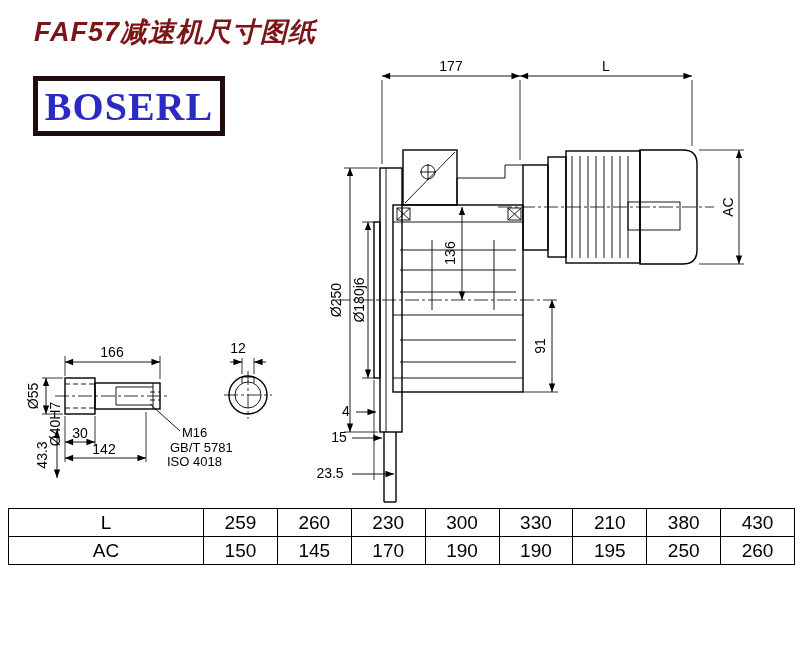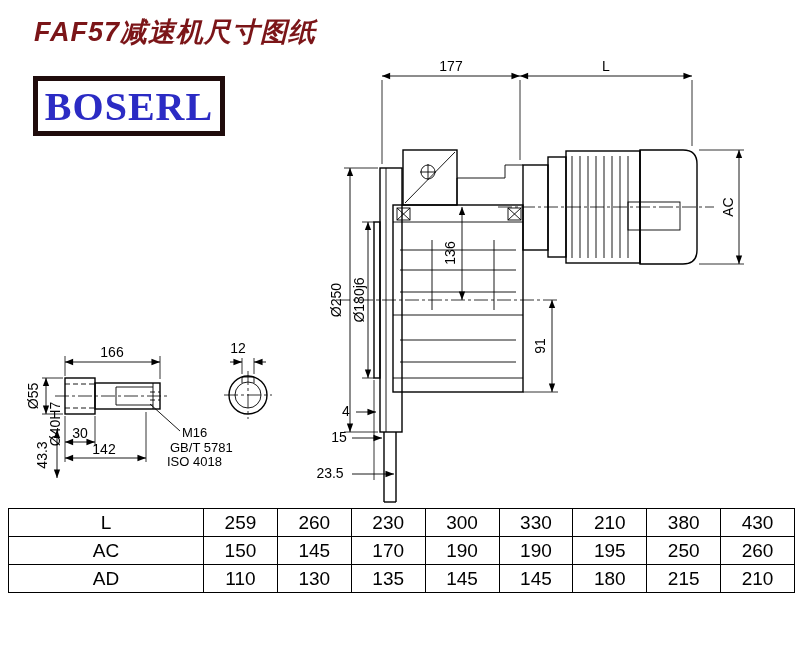--- a/index.html
+++ b/index.html
@@ -227,25 +227,14 @@
       <td>AC</td>
       <td>150</td>
       <td>145</td>
       <td>170</td>
       <td>190</td>
       <td>190</td>
       <td>195</td>
       <td>250</td>
       <td>260</td>
     </tr>
-    <tr>
-      <td>AD</td>
-      <td>110</td>
-      <td>130</td>
-      <td>135</td>
-      <td>145</td>
-      <td>145</td>
-      <td>180</td>
-      <td>215</td>
-      <td>210</td>
-    </tr>
   </tbody>
 </table>
 
 </body></html>

